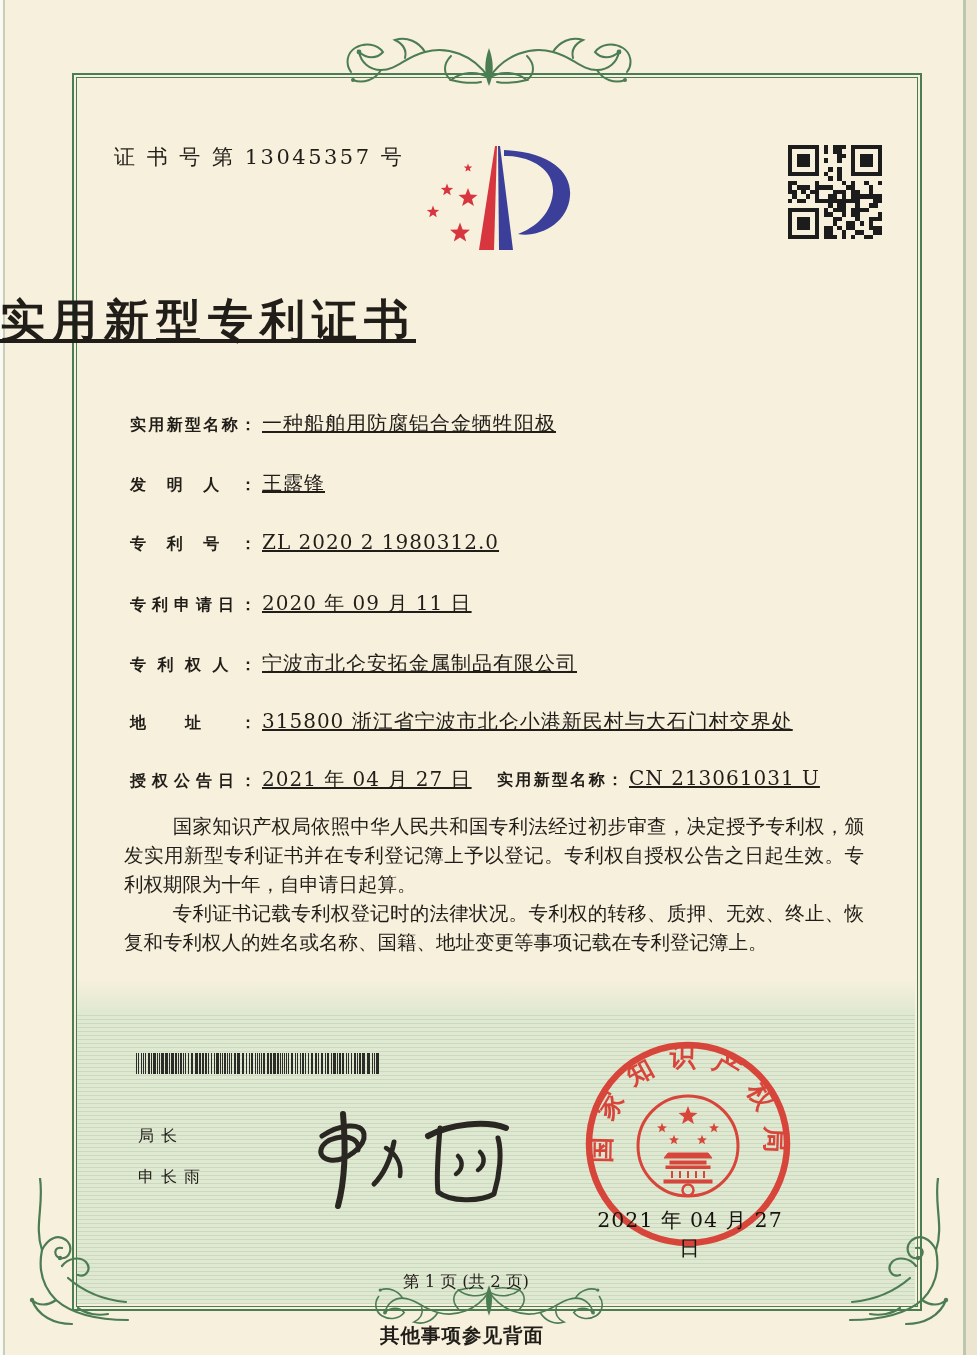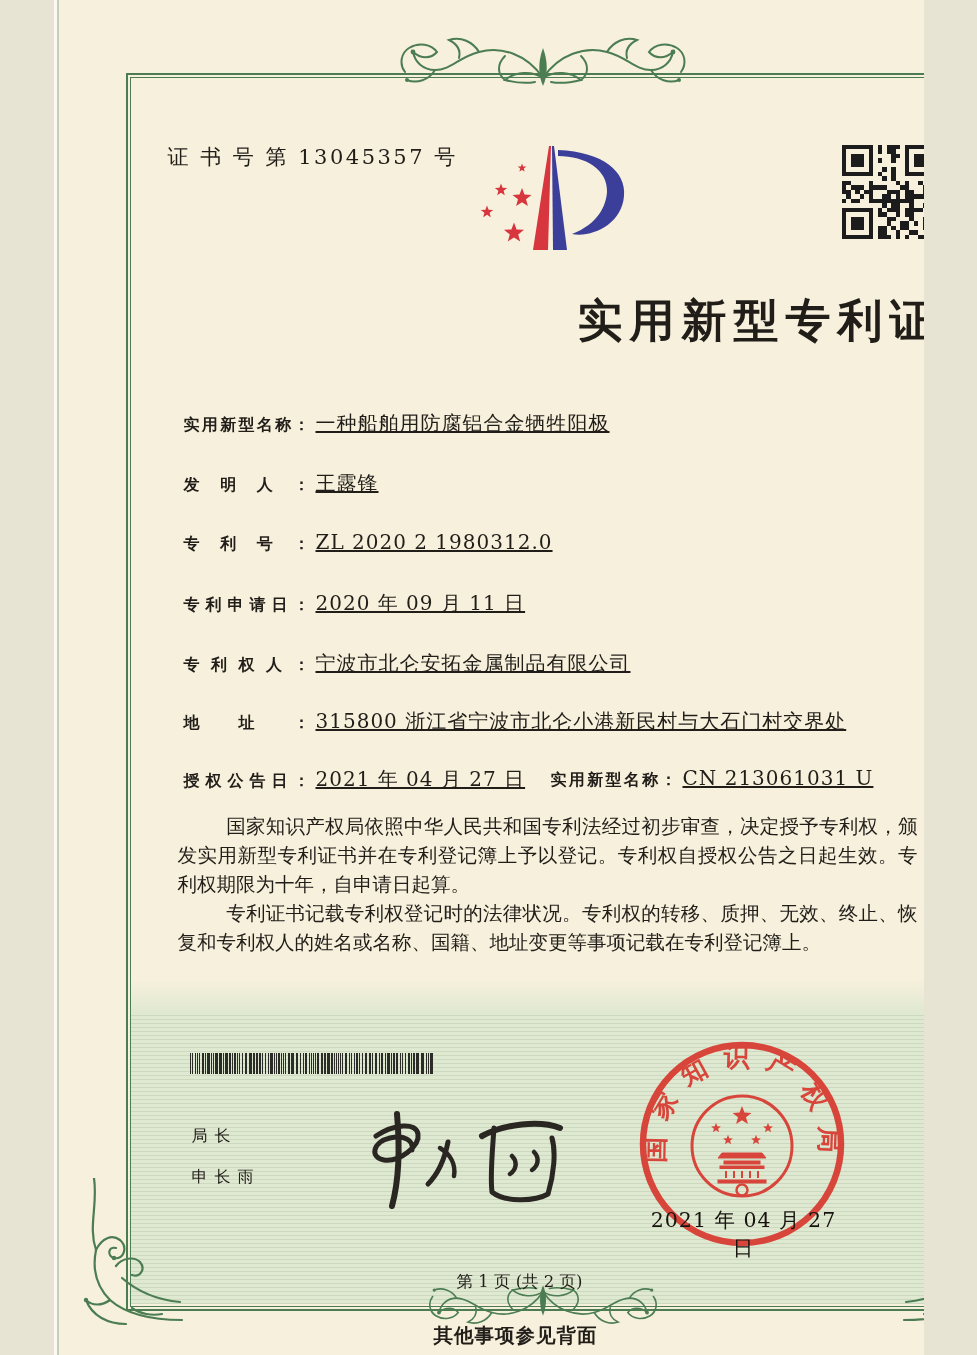--- a/index.html
+++ b/index.html
@@ -1,17 +1,17 @@
 <!DOCTYPE html>
 <html style="--paper: #f6f0dc; --green: #4c7d52; --panel: #dfe8d1; --sealred: #d8392f;"><head>
 <meta charset="utf-8">
 <style>
   html,body{margin:0;padding:0;background:#e8e4d4;}
   #page{
-    position:relative;width:870px;height:1355px;margin:0 auto;overflow:hidden;
+    position:relative;width:977px;height:1355px;margin:0 auto;overflow:hidden;
     background:var(--paper,#f6f0dc);
     font-family:"DejaVu Serif","Liberation Serif",serif;
     color:#211d18;
   }
   
   .edge-l{position:absolute;left:0;top:0;width:3px;height:100%;background:#fbf9f1;}
   .edge-l2{position:absolute;left:3px;top:0;width:2px;height:100%;background:#aec3ab;opacity:.7;}
   .edge-r{position:absolute;left:963px;top:0;width:3px;height:100%;background:#8aa68b;opacity:.55;}
   .edge-r2{position:absolute;left:966px;top:0;width:11px;height:100%;background:#ece5cf;}
   
@@ -28,22 +28,22 @@
   
   .orn-top{position:absolute;left:339px;top:34px;width:300px;height:56px;}
   .orn-bottom{position:absolute;left:369px;top:1282px;width:240px;height:45px;transform:scaleY(-1);}
   .corner{position:absolute;width:110px;height:160px;}
   .corner-l{left:28px;top:1178px;}
   .corner-r{left:840px;top:1178px;transform:scaleX(-1);}
   
   .certno{position:absolute;left:114px;top:143px;font-size:21px;letter-spacing:2.5px;}
   .logo{position:absolute;left:420px;top:140px;width:155px;height:115px;}
   .qr{position:absolute;left:788px;top:145px;width:94px;height:94px;}
-  .title{position:absolute;left:0;top:291px;width:940px;text-align:right;
-    font-size:45px;font-weight:700;letter-spacing:7px;}
+  .title{position:absolute;left:0;top:291px;width:940px;text-align:left;
+    font-size:45px;font-weight:700;letter-spacing:7px;text-decoration:underline;}
   
   .row{position:absolute;left:130px;width:780px;height:30px;font-size:20px;white-space:nowrap;}
   .flabel{display:inline-block;width:126px;font-size:16px;vertical-align:baseline;
     text-align:justify;text-align-last:justify;margin-right:6px;font-weight:bold;}
   .fvalue{letter-spacing:1px;text-decoration:underline;}
   .grp2{position:absolute;left:367px;top:0;}
   
   .paras{position:absolute;left:124px;top:812px;width:740px;font-size:19.5px;line-height:29px;
     text-align:justify;}
   .paras p{margin:0;text-indent:2.5em;}

